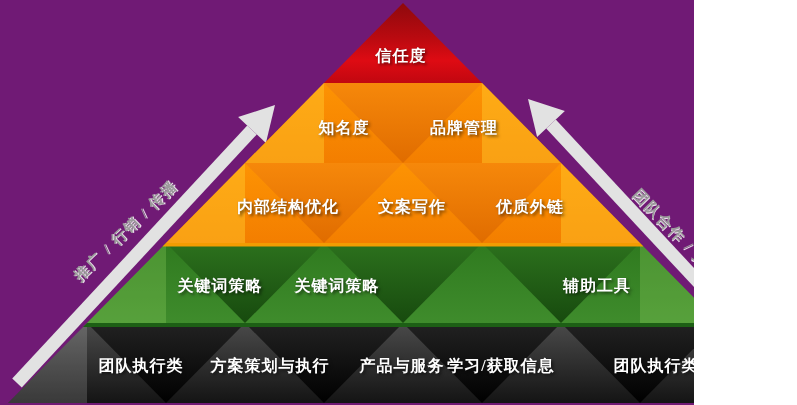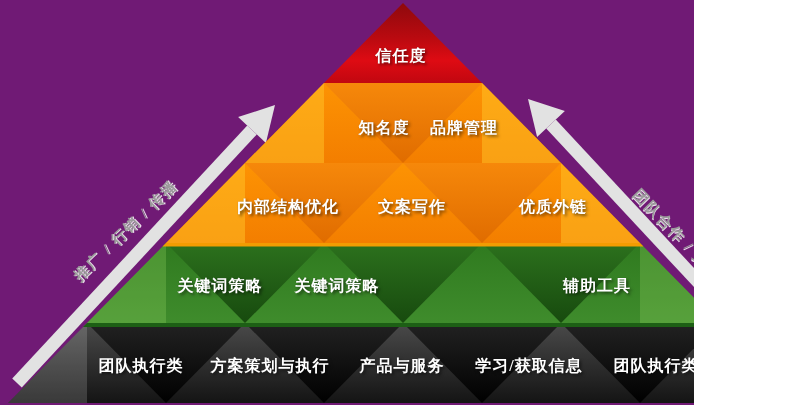--- a/index.html
+++ b/index.html
@@ -116,33 +116,33 @@
       <polygon points="403,323 561,323 482,403" fill="url(#gBkDn)"></polygon>
       <polygon points="561,323 719,323 640,403" fill="url(#gBkDn)"></polygon>
       <polygon points="8,403 87,323 87,403" fill="rgba(255,255,255,0.16)"></polygon>
       <polygon points="798,403 719,323 719,403" fill="rgba(255,255,255,0.16)"></polygon>
       <polygon points="87,323 719,323 723,327 83,327" fill="#1d5f15"></polygon>
     </g>
   </svg>
 
   <span class="lbl" style="left:401px; top:56px;">信任度</span>
 
-  <span class="lbl" style="left:344px; top:128px;margin-left:40px;">知名度</span>
+  <span class="lbl" style="left:344px; top:128px;">知名度</span>
   <span class="lbl" style="left:464px; top:128px;">品牌管理</span>
 
   <span class="lbl" style="left:288px; top:207px;">内部结构优化</span>
   <span class="lbl" style="left:412px; top:207px;">文案写作</span>
-  <span class="lbl" style="left:553px; top:207px;">优质外链</span>
+  <span class="lbl" style="left:530px; top:207px;">优质外链</span>
 
   <span class="lbl" style="left:220px; top:286px;">关键词策略</span>
   <span class="lbl" style="left:337px; top:286px;">关键词策略</span>
   <span class="lbl" style="left:597px; top:286px;">辅助工具</span>
 
   <span class="lbl" style="left:141px; top:366px;">团队执行类</span>
   <span class="lbl" style="left:270px; top:366px;">方案策划与执行</span>
   <span class="lbl" style="left:402px; top:366px;text-align:right;">产品与服务</span>
-  <span class="lbl" style="left:529px; top:366px;">学习/获取信息</span>
+  <span class="lbl" style="left:501px; top:366px;">学习/获取信息</span>
   <span class="lbl" style="left:656px; top:366px;">团队执行类</span>
 
   <div class="arrow-label left">推广 / 行销 / 传播</div>
   <div class="arrow-label right">团队合作 / 竞争力</div>
 
 </div>
 
 </body></html>

